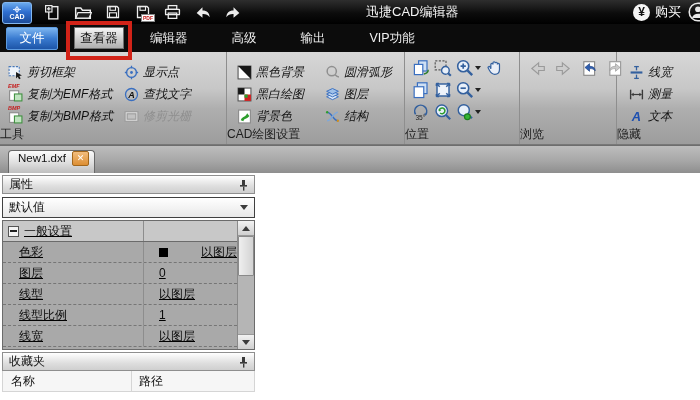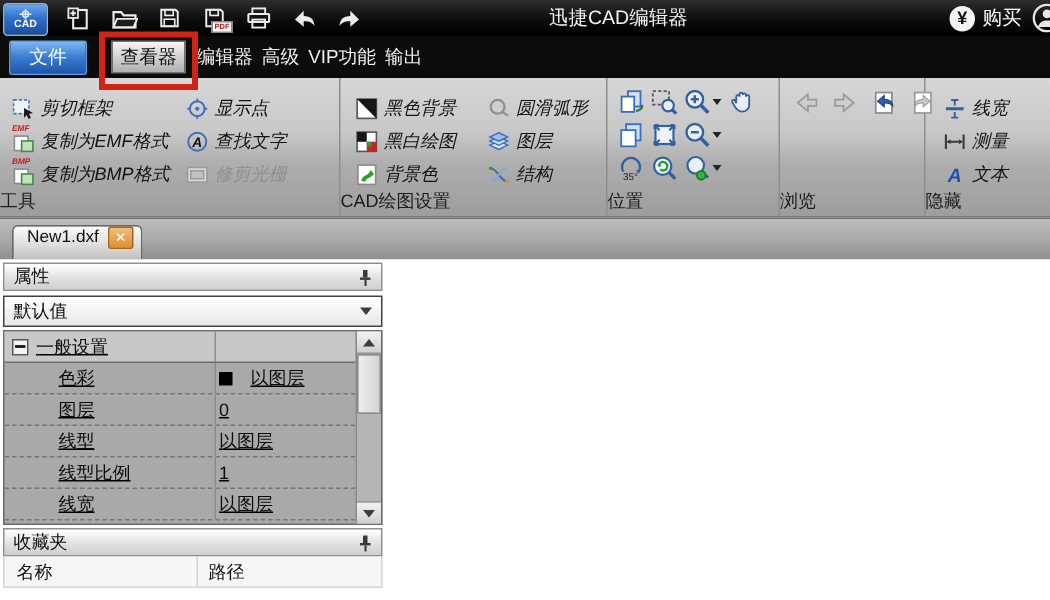--- a/index.html
+++ b/index.html
@@ -30,21 +30,21 @@
            display:flex;align-items:center;z-index:5;}
   .menu-file{margin-left:6px;width:52px;height:23px;border-radius:2px;
              background:linear-gradient(#7db6f0,#3a7bd0 50%,#1d55a8);border:1px solid #5d9be0;
              color:#fff;font-size:12.5px;display:flex;align-items:center;justify-content:center;}
   .viewer-wrap{position:relative;margin-left:16px;z-index:6;}
   .menu-viewer{width:50px;height:22px;background:linear-gradient(#f5f5f5,#d2d2d2 50%,#b0b0b0);
                border:1px solid #707070;color:#111;font-size:12.5px;
                display:flex;align-items:center;justify-content:center;}
   .red-box{position:absolute;left:-8px;right:-8px;top:-6px;bottom:-11px;border:4px solid #d22318;
            z-index:10;pointer-events:none;}
-  .menu-item{padding:0 3px;color:#f0f0f0;font-size:12.5px;height:28px;line-height:28px;}
+  .menu-item{padding:0 22px;color:#f0f0f0;font-size:12.5px;height:28px;line-height:28px;}
   .menu-item.first{margin-left:4px;}
 
   
   .ribbon{position:absolute;left:0;top:52px;width:700px;height:93px;display:flex;
           background:linear-gradient(#d7d7d7,#c7c7c7 40%,#aeaeae 62%,#9d9d9d);
           border-bottom:1px solid #787878;}
   .rgroup{position:relative;height:100%;border-right:1px solid #8e8e8e;flex:none;}
   .rgroup:last-child{border-right:none;}
   .group-label{position:absolute;bottom:1px;left:0;right:0;text-align:left;font-size:12px;color:#1c1c1c;}
   .gcols{display:flex;padding:9px 0 0 8px;font-style:italic;}
@@ -84,22 +84,22 @@
          border:1px solid #404040;display:flex;align-items:center;justify-content:space-between;
          padding:0 6px;font-size:12px;color:#101010;}
   .tri-down{width:0;height:0;border-left:4px solid transparent;border-right:4px solid transparent;
             border-top:5px solid #3c3c3c;}
   .tri-up{width:0;height:0;border-left:4px solid transparent;border-right:4px solid transparent;
           border-bottom:5px solid #3c3c3c;}
   .pgrid{position:relative;margin-top:2px;height:130px;background:#a9a9a9;border:1px solid #6b6b6b;}
   .pgrid-rows{position:absolute;left:0;top:0;right:17px;bottom:0;text-decoration:underline;}
   .prow{display:flex;align-items:stretch;height:21px;border-bottom:1px dashed #767676;
         font-size:12px;color:#0b0b0b;}
-  .prow .pname{width:140px;padding-left:36px;display:flex;align-items:center;}
-  .prow .pval{flex:1;display:flex;align-items:center;gap:12px;border-left:1px solid #8d8d8d;padding-left:2px;}
+  .prow .pname{width:140px;padding-left:16px;display:flex;align-items:center;}
+  .prow .pval{flex:1;display:flex;align-items:center;gap:12px;border-left:1px solid #8d8d8d;padding-left:15px;justify-content:space-between;}
   .prow.group{background:#c8c8c8;border-bottom:1px solid #6b6b6b;}
   .prow.group .pname{padding-left:5px;gap:5px;}
   .minus-box{width:11px;height:11px;background:#f4f4f4;border:1px solid #555;
              display:flex;align-items:center;justify-content:center;flex:none;}
   .minus-box i{display:block;width:7px;height:0;border-top:2px solid #222;}
   .swatch{width:9px;height:9px;background:#000;flex:none;}
   .pscroll{position:absolute;top:0;right:0;bottom:0;width:17px;border-left:1px solid #8a8a8a;background:#b5b5b5;}
   .sbtn{position:absolute;left:0;width:16px;height:15px;background:linear-gradient(#f2f2f2,#cfcfcf);
         display:flex;align-items:center;justify-content:center;}
   .sbtn.up{top:0;border-bottom:1px solid #999;}
@@ -190,22 +190,22 @@
   </div>
 
   <div class="menubar">
     <div class="menu-file">文件</div>
     <div class="viewer-wrap">
       <div class="menu-viewer">查看器</div>
       <div class="red-box"></div>
     </div>
     <div class="menu-item first">编辑器</div>
     <div class="menu-item">高级</div>
+    <div class="menu-item">输出</div>
     <div class="menu-item">VIP功能</div>
-    <div class="menu-item">输出</div>
   </div>
 
   <div class="ribbon">
 
     <div class="rgroup" style="width:227px;">
       <div class="gcols">
         <div class="gcol" style="width:116px;">
           <div class="rbtn">
             <span class="icon14">
               <svg width="15" height="15" viewBox="0 0 14 14">

